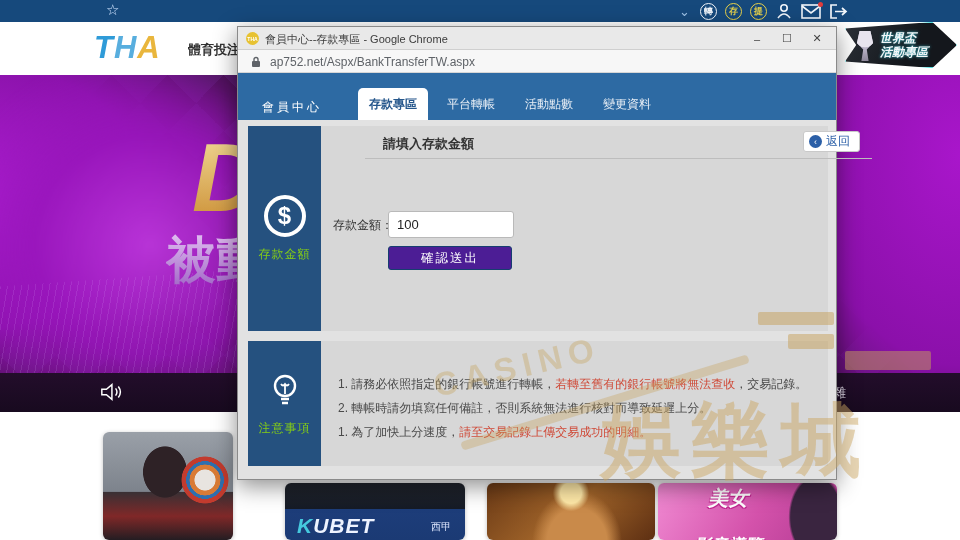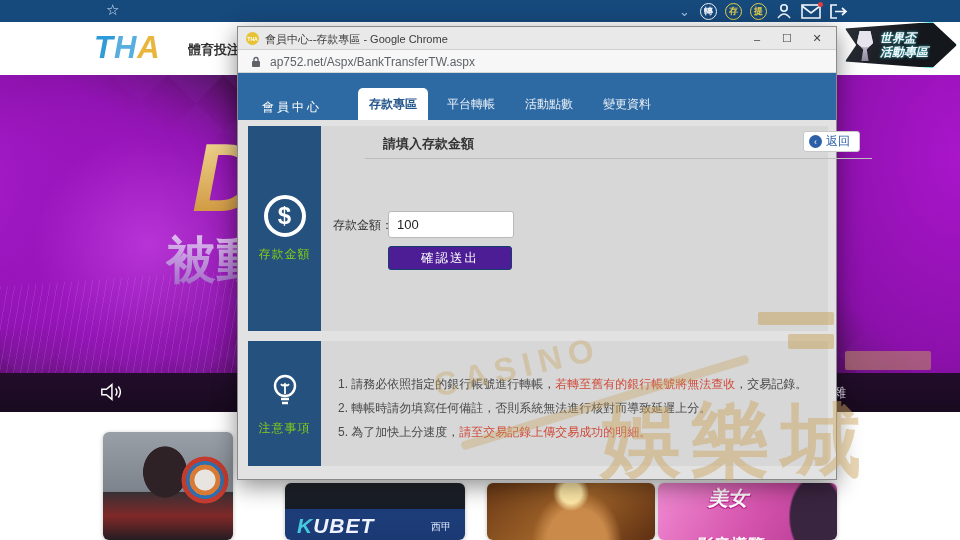--- a/index.html
+++ b/index.html
@@ -261,21 +261,21 @@
       <svg class="bulb" viewBox="0 0 40 40">
         <circle cx="20" cy="15" r="10" fill="none" stroke="#ffffff" stroke-width="2.4"></circle>
         <path d="M16 13 q2 3 4 0 q2 3 4 0 M20 15 v8" fill="none" stroke="#ffffff" stroke-width="1.8"></path>
         <path d="M16 28 h8 M17 32 h6" stroke="#ffffff" stroke-width="2.4"></path>
       </svg>
       <div class="side-label">注意事項</div>
     </div>
     <div class="main">
       <div class="note-line n1"><span>1. 請務必依照指定的銀行帳號進行轉帳，</span><span class="red">若轉至舊有的銀行帳號將無法查收</span><span>，交易記錄。</span></div>
       <div class="note-line n2"><span>2. 轉帳時請勿填寫任何備註，否則系統無法進行核對而導致延遲上分。</span><span class="red"></span><span></span></div>
-      <div class="note-line n3"><span>5. 為了加快上分速度，</span><span class="red">請至交易記錄上傳交易成功的明細。</span><span></span></div>
+      <div class="note-line n3"><span>1. 為了加快上分速度，</span><span class="red">請至交易記錄上傳交易成功的明細。</span><span></span></div>
     </div>
   </div>
 </div>
 
 <div class="wm wm-casino">CASINO</div>
 <div class="wm wm-site">娛樂城</div>
 <div class="wm wm-bar bar1"></div>
 <div class="wm wm-bar bar2"></div>
 <div class="wm wm-bar bar3"></div>
 <div class="wm wm-swoosh"></div>

